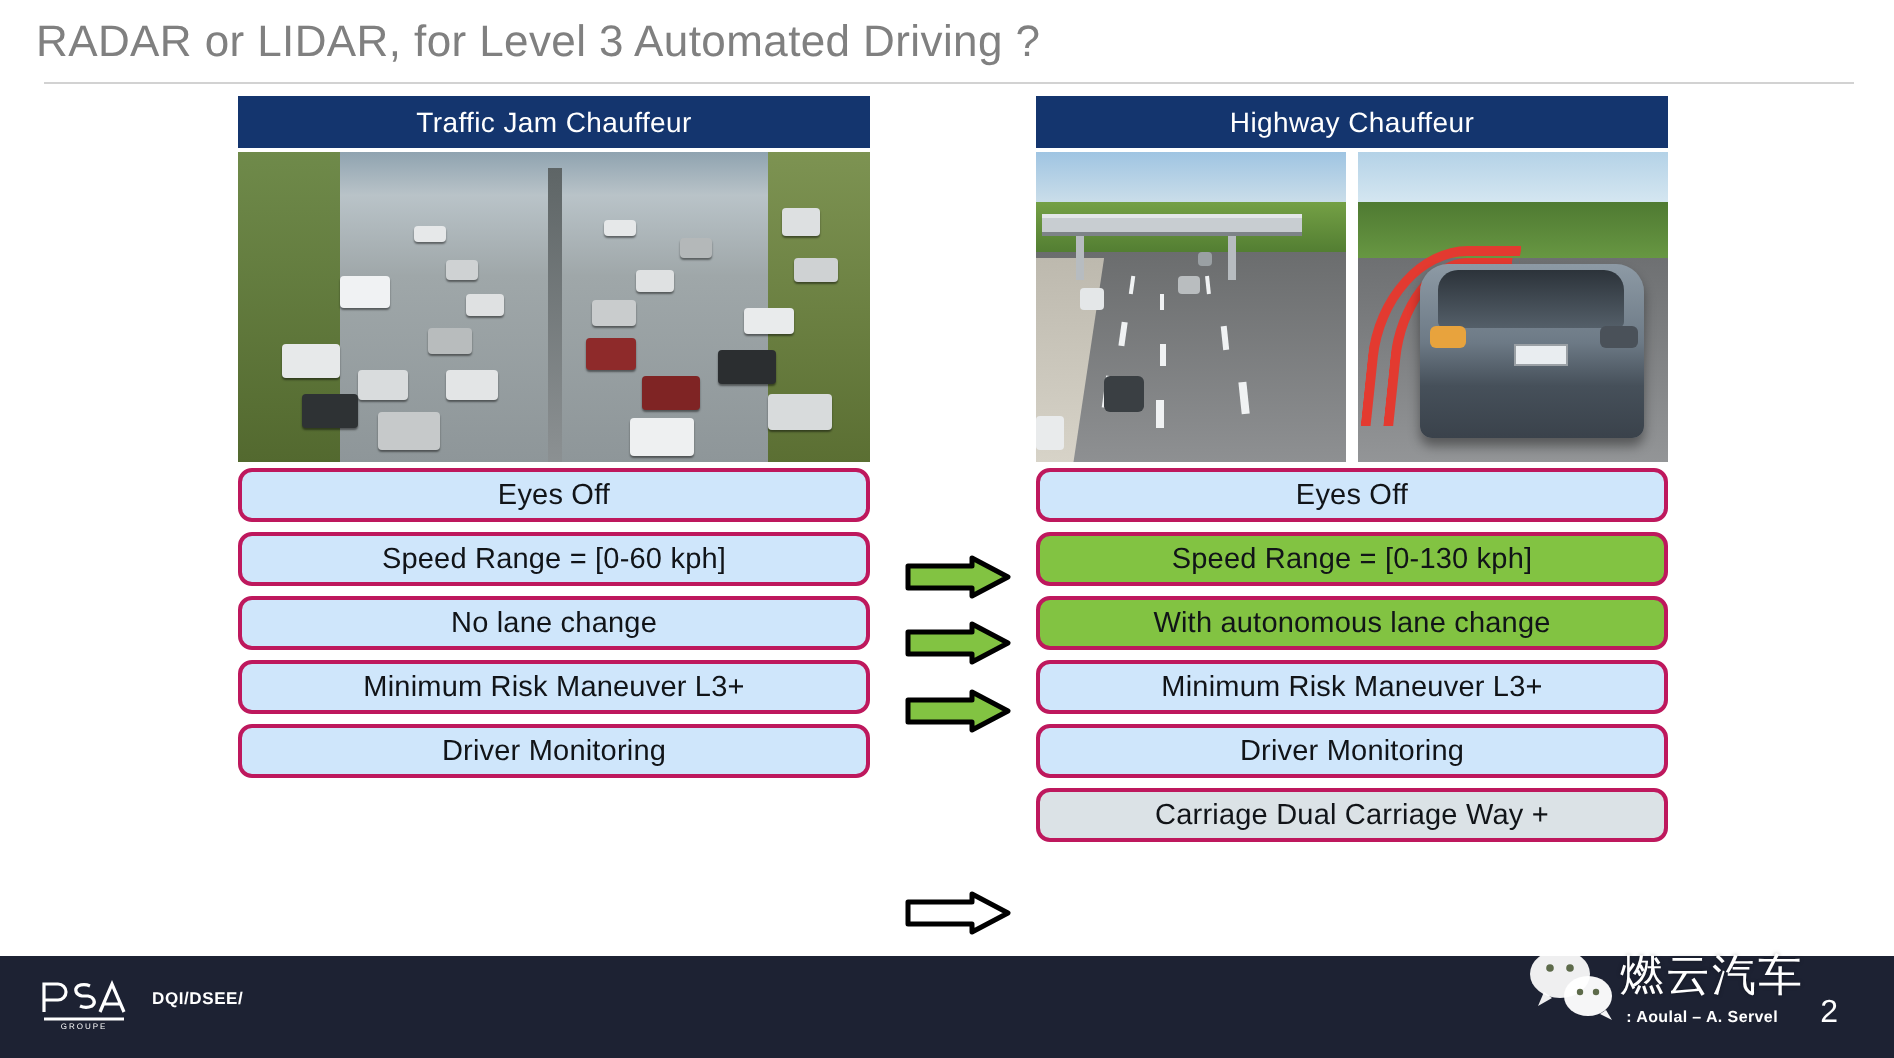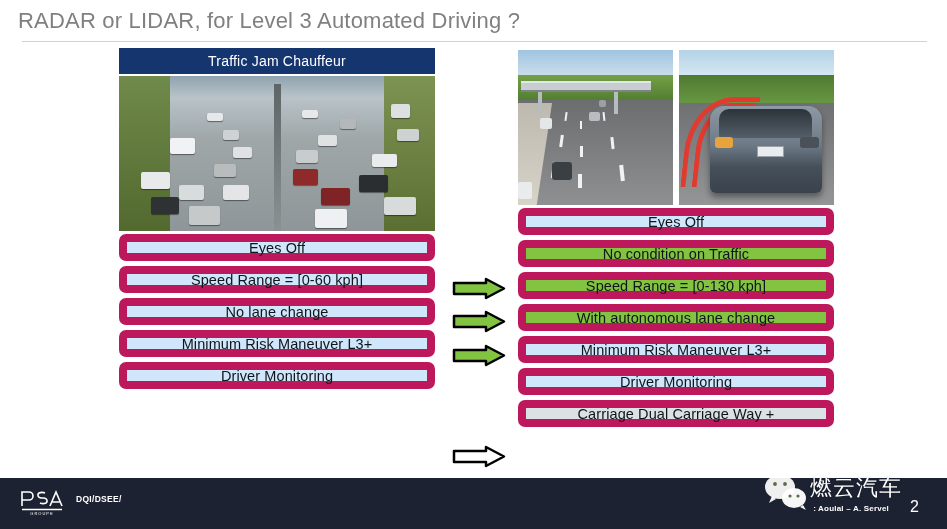--- a/index.html
+++ b/index.html
@@ -123,21 +123,21 @@
     border-left:5px solid #e33a30; border-top:5px solid #e33a30;
     border-radius:60% 0 0 0;
     transform: skewX(-6deg);
   }
 
   
   .boxes { margin-top: 3px; }
   .box {
     height: 27px;
     margin-top: 5px;
-    border: 8px solid #be185d;
+    border: 2px solid #be185d;
     border-radius: 7px;
     display: flex;
     align-items: center;
     justify-content: center;
     font-size: 14.5px;
     color: #111418;
     letter-spacing: .1px;
     white-space: nowrap;
   }
   .box.blue  { background: #cfe6fb; }
@@ -244,20 +244,21 @@
     <div class="boxes">
       <div class="box blue">Eyes Off</div>
       <div class="box blue">Speed Range = [0-60 kph]</div>
       <div class="box blue">No lane change</div>
       <div class="box blue">Minimum Risk Maneuver L3+</div>
       <div class="box blue">Driver Monitoring</div>
     </div>
   </div>
 
   <div class="column" id="col-right">
+    <div class="col-header">Highway Chauffeur</div>
 
     <div class="photo-strip">
       <div class="photo photo-half hiway">
         <div class="sky"></div>
         <div class="grass"></div>
         <div class="road"></div>
         <div class="shoulder"></div>
         <div class="bridge"></div>
         <div class="pier" style="left:13%"></div>
         <div class="pier" style="left:62%"></div>
@@ -286,21 +287,20 @@
         <div class="body"></div>
         <div class="glass"></div>
         <div class="lamp" style="left:23%;top:56%"></div>
         <div class="lamp" style="right:10%;top:56%;background:#4a5159"></div>
         <div class="plate"></div>
       </div>
     </div>
 
     <div class="boxes">
       <div class="box blue">Eyes Off</div>
-      <div class="box green">No condition on Traffic</div>
       <div class="box green">Speed Range = [0-130 kph]</div>
       <div class="box green">With autonomous lane change</div>
       <div class="box blue">Minimum Risk Maneuver L3+</div>
       <div class="box blue">Driver Monitoring</div>
       <div class="box gray">Carriage Dual Carriage Way +</div>
     </div>
   </div>
 
   <div class="arrow" style="top:277px">
     <svg viewBox="0 0 54 23">

